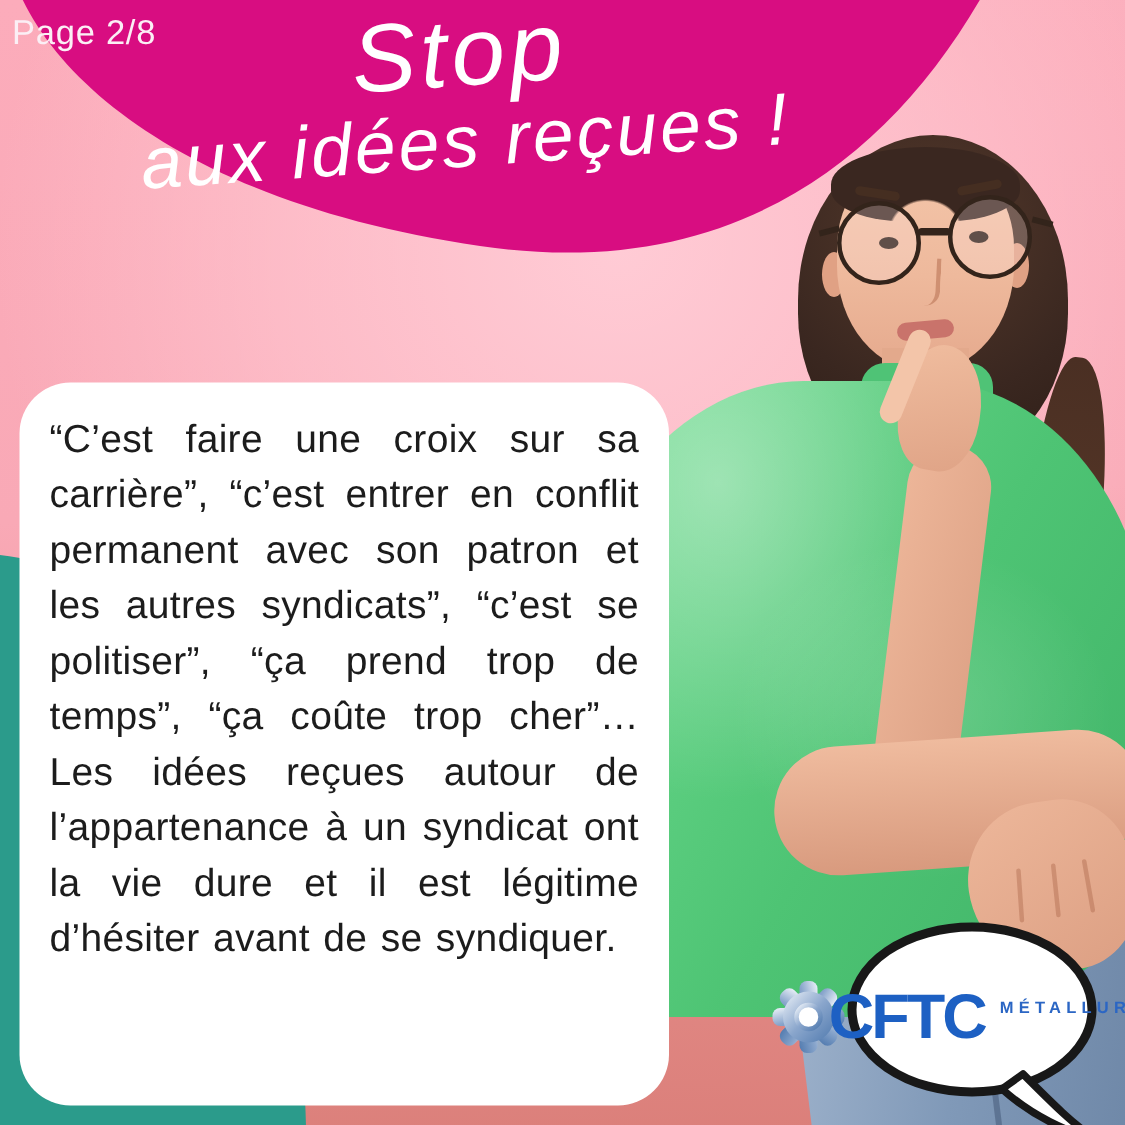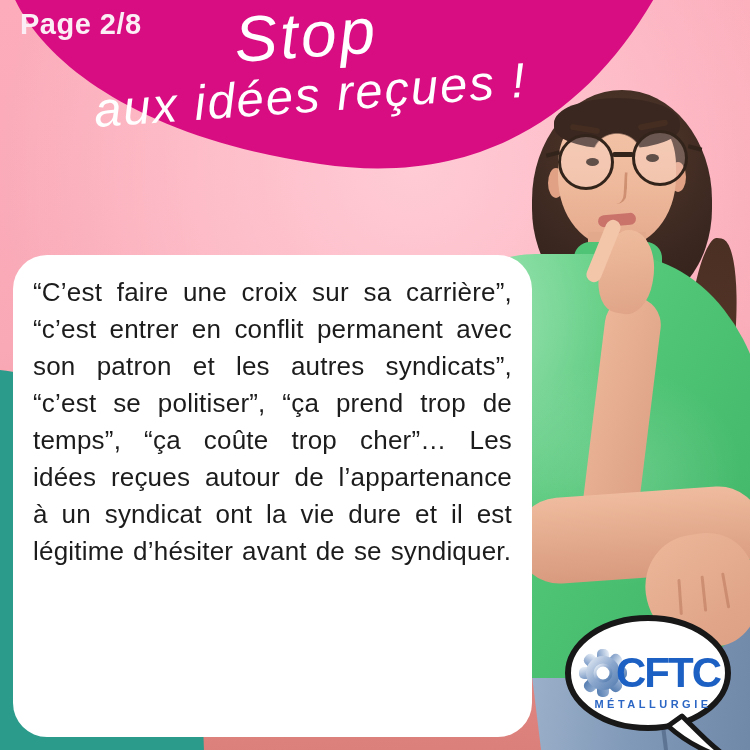--- a/index.html
+++ b/index.html
@@ -12,21 +12,21 @@
   }
   .abs{position:absolute;}
   svg{display:block;}
 
   
   .blob-top{left:0;top:0;width:750px;height:210px;z-index:1;}
   
   .blob-teal{left:0;top:360px;width:220px;height:390px;z-index:1;}
 
   
-  .page-label{left:20px;top:8px;z-index:3;color:#FBEFF5;font-size:29px;font-weight:700;letter-spacing:.5px;}
+  .page-label{left:8px;top:8px;z-index:3;color:#FBEFF5;font-size:23px;font-weight:400;letter-spacing:.5px;}
   .title{left:78px;top:2px;width:460px;z-index:3;color:#fff;font-style:italic;transform:rotate(-4deg);}
   .title .t1{font-size:64px;line-height:66px;text-align:center;letter-spacing:3px;}
   .title .t2{font-size:49px;line-height:54px;text-align:center;letter-spacing:2px;white-space:nowrap;}
 
   
   .fig{z-index:2;}
   .ponytail{left:686px;top:238px;width:48px;height:225px;background:linear-gradient(180deg,#4A2F23,#5C3A29);border-radius:40% 60% 50% 50%;transform:rotate(7deg);}
   .hair{left:532px;top:90px;width:180px;height:220px;background:radial-gradient(circle at 50% 28%,#54392B 0%,#3A2720 62%,#2E1E17 100%);border-radius:50% 50% 46% 46%;}
   .ear-l{left:548px;top:168px;width:16px;height:30px;background:#E0A184;border-radius:50%;}
   .ear-r{left:670px;top:162px;width:16px;height:30px;background:#E0A184;border-radius:50%;}
@@ -60,29 +60,29 @@
   .jeans{left:534px;top:600px;width:240px;height:170px;transform:rotate(-7deg);border-radius:22px 12px 0 0;
     background:linear-gradient(105deg,#9FB3CC 0%,#8099B8 45%,#6B84A4 100%);z-index:1;}
   .waistband{position:absolute;left:0;top:0;width:100%;height:18px;background:#5E779A;border-radius:22px 12px 0 0;}
   .beltloop{position:absolute;top:4px;width:10px;height:24px;background:#52688A;border-radius:3px;}
   .seam{position:absolute;left:122px;top:18px;width:4px;height:140px;background:rgba(70,90,120,.55);}
   .arm-horiz{left:516px;top:492px;width:246px;height:86px;background:linear-gradient(180deg,#EFBB9E,#D89A7E);border-radius:44px;transform:rotate(-4deg);z-index:3;}
   .hand-rest{left:646px;top:534px;width:110px;height:114px;background:linear-gradient(150deg,#EDB79A,#DC9F83);border-radius:46% 42% 40% 54%;transform:rotate(-8deg);z-index:4;}
   .knuckle{position:absolute;width:3px;height:36px;background:rgba(160,90,60,.35);border-radius:2px;top:42px;}
 
   
-  .card{left:13px;top:255px;width:519px;height:482px;background:#fff;border-radius:34px;z-index:10;
+  .card{left:13px;top:255px;width:433px;height:482px;background:#fff;border-radius:34px;z-index:10;
     padding:19px 20px 14px 20px;box-sizing:border-box;overflow:hidden;}
   .card p{margin:0;font-size:26px;line-height:37px;text-align:justify;letter-spacing:.2px;word-spacing:1.5px;}
   .card .body{color:#1C1C1C;font-weight:500;}
   .card .highlight{color:#1A5EC4;font-weight:700;}
 
   
   .logo{left:562px;top:614px;width:186px;height:140px;z-index:11;}
-  .logo-inner{position:absolute;left:0;top:0;width:172px;height:118px;display:flex;flex-direction:column;align-items:center;justify-content:center;}
+  .logo-inner{position:absolute;left:0;top:0;width:172px;height:118px;display:flex;flex-direction:row;align-items:center;justify-content:center;}
   .logo-row{display:flex;align-items:center;margin-top:10px;}
   .logo-brand{font-size:42px;font-weight:700;color:#1D60C3;letter-spacing:-2px;margin-left:-14px;}
   .logo-sub{font-size:11px;font-weight:700;color:#2B66C4;letter-spacing:3.5px;margin-top:-2px;margin-left:10px;}
 </style>
 </head>
 <body>
 
 <div class="canvas">
 
   <svg class="abs blob-top" viewBox="0 0 750 210" preserveAspectRatio="none">

